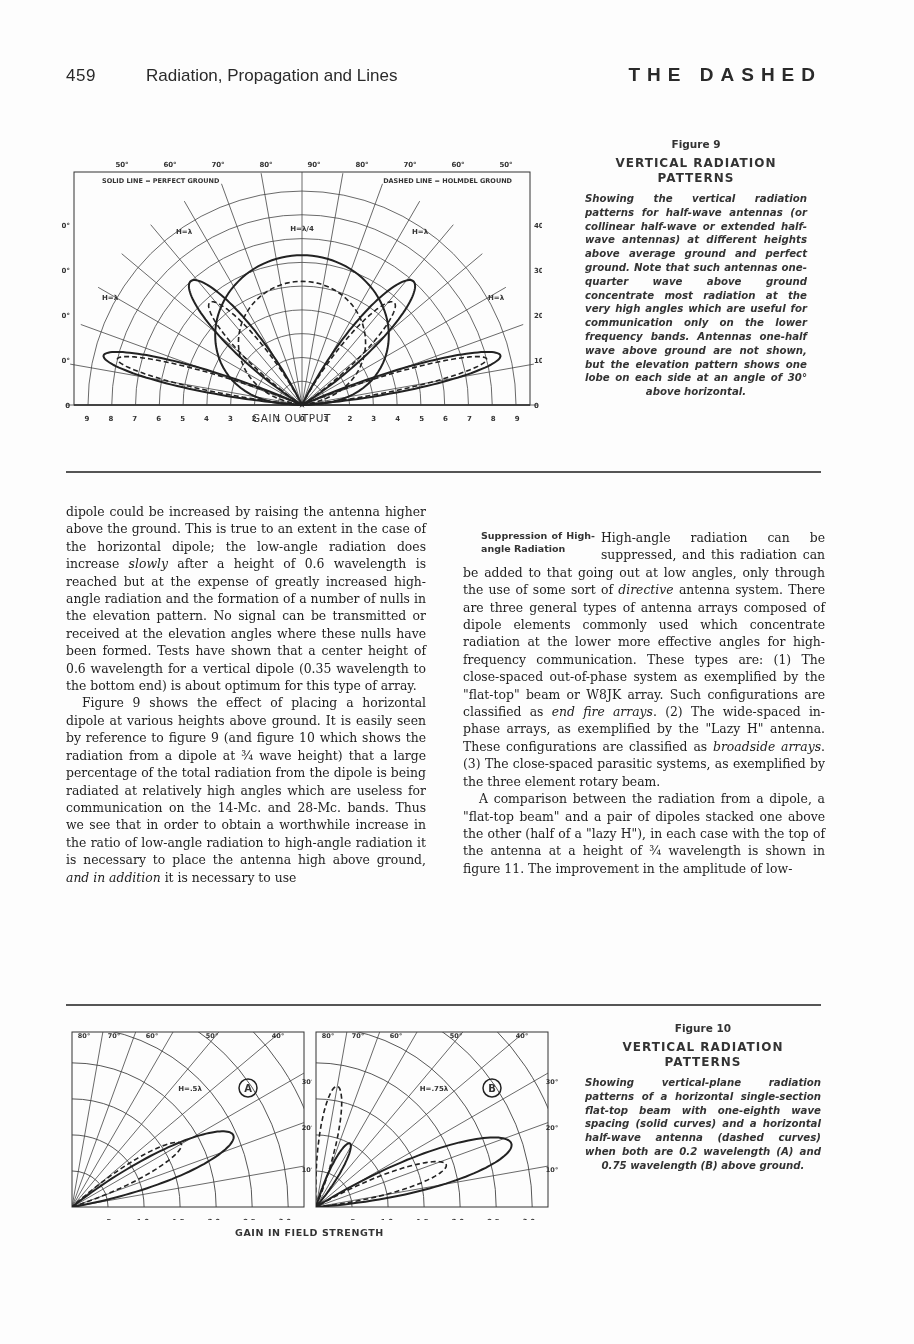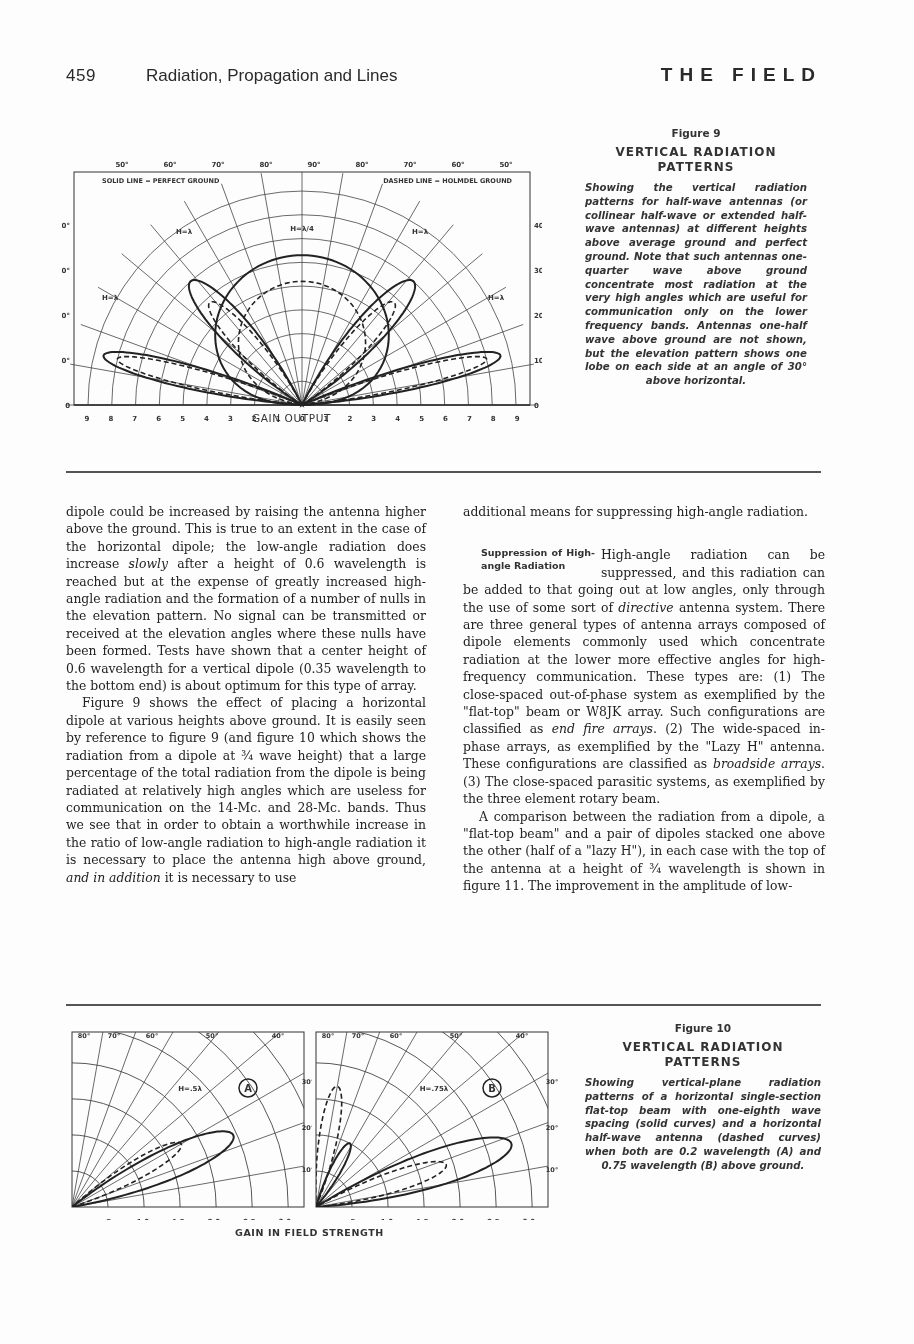--- a/index.html
+++ b/index.html
@@ -18,21 +18,21 @@
   .side-head { float: left; width: 114px; font-family: "DejaVu Sans", sans-serif; font-weight: bold; font-size: 9.5px; line-height: 13px; margin-right: 6px; color: #333; margin-left: 18px; }
   .chart-svg { position: absolute; }
   .chart-svg text { font-family: "DejaVu Sans", sans-serif; font-weight: bold; fill: #333; }
   .xlabel { position: absolute; font-family: "DejaVu Sans", sans-serif; font-size: 10.5px; letter-spacing: 0.6px; color: #333; }
 </style>
 </head>
 <body>
 
 <div class="hdr-num">459</div>
 <div class="hdr-title">Radiation, Propagation and Lines</div>
-<div class="hdr-right">THE FIELD</div>
+<div class="hdr-right">THE DASHED</div>
 
 <svg class="chart-svg" id="fig9" style="left:62px;top:150px;" width="480" height="290">
     <rect x="12" y="22" width="456" height="233" fill="none" stroke="#333" stroke-width="1"></rect>
     <path d="M216.22222222222223,255 A23.77777777777778,23.77777777777778 0 0 1 263.77777777777777,255" fill="none" stroke="#444" stroke-width="0.8"></path>
     <path d="M192.44444444444446,255 A47.55555555555556,47.55555555555556 0 0 1 287.55555555555554,255" fill="none" stroke="#444" stroke-width="0.8"></path>
     <path d="M168.66666666666666,255 A71.33333333333334,71.33333333333334 0 0 1 311.33333333333337,255" fill="none" stroke="#444" stroke-width="0.8"></path>
     <path d="M144.88888888888889,255 A95.11111111111111,95.11111111111111 0 0 1 335.1111111111111,255" fill="none" stroke="#444" stroke-width="0.8"></path>
     <path d="M121.11111111111111,255 A118.88888888888889,118.88888888888889 0 0 1 358.8888888888889,255" fill="none" stroke="#444" stroke-width="0.8"></path>
     <path d="M97.33333333333331,255 A142.66666666666669,142.66666666666669 0 0 1 382.6666666666667,255" fill="none" stroke="#444" stroke-width="0.8"></path>
     <path d="M73.55555555555554,255 A166.44444444444446,166.44444444444446 0 0 1 406.44444444444446,255" fill="none" stroke="#444" stroke-width="0.8"></path>
@@ -109,35 +109,34 @@
     <path d="M240,255 L240.0,255.0 L237.5,253.4 L234.3,251.3 L230.7,249.0 L227.0,246.4 L223.1,243.7 L219.1,240.8 L215.0,237.8 L210.9,234.7 L206.8,231.6 L202.6,228.3 L198.5,224.9 L194.4,221.5 L190.3,218.1 L186.3,214.6 L182.4,211.1 L178.5,207.5 L174.7,203.9 L171.1,200.4 L167.5,196.8 L164.0,193.2 L160.7,189.7 L157.4,186.2 L154.4,182.7 L151.4,179.2 L148.6,175.9 L146.0,172.6 L143.5,169.3 L141.2,166.1 L139.0,163.1 L137.0,160.1 L135.2,157.2 L133.6,154.4 L132.1,151.8 L130.8,149.2 L129.7,146.8 L128.8,144.6 L128.1,142.5 L127.5,140.5 L127.1,138.7 L126.9,137.0 L126.9,135.5 L127.1,134.2 L127.4,133.1 L127.9,132.1 L128.6,131.3 L129.5,130.7 L130.5,130.3 L131.7,130.1 L133.0,130.1 L134.5,130.2 L136.1,130.6 L137.9,131.2 L139.8,131.9 L141.8,132.9 L144.0,134.0 L146.2,135.4 L148.6,136.9 L151.1,138.6 L153.7,140.6 L156.4,142.7 L159.1,144.9 L162.0,147.4 L164.9,150.1 L167.8,152.9 L170.9,155.8 L173.9,159.0 L177.0,162.3 L180.2,165.7 L183.3,169.3 L186.5,173.0 L189.7,176.8 L192.9,180.7 L196.0,184.8 L199.2,188.9 L202.3,193.1 L205.4,197.4 L208.5,201.8 L211.5,206.2 L214.5,210.6 L217.3,215.0 L220.2,219.5 L222.9,223.9 L225.5,228.4 L228.1,232.7 L230.5,237.0 L232.8,241.1 L235.0,245.1 L236.9,248.9 L238.7,252.3 L240.0,255.0 Z" fill="none" stroke="#222" stroke-width="2"></path>
     <path d="M240,255 L240.0,255.0 L238.9,254.3 L237.2,253.2 L235.2,251.7 L232.8,250.1 L230.2,248.2 L227.5,246.2 L224.6,244.1 L221.6,241.8 L218.4,239.3 L215.3,236.8 L212.0,234.2 L208.7,231.4 L205.4,228.6 L202.1,225.8 L198.8,222.8 L195.5,219.8 L192.3,216.8 L189.1,213.8 L185.9,210.7 L182.8,207.6 L179.8,204.5 L176.9,201.4 L174.0,198.3 L171.3,195.3 L168.7,192.3 L166.2,189.3 L163.8,186.4 L161.6,183.6 L159.5,180.8 L157.5,178.1 L155.7,175.5 L154.1,173.0 L152.6,170.6 L151.3,168.3 L150.1,166.1 L149.1,164.1 L148.3,162.2 L147.6,160.4 L147.1,158.8 L146.8,157.4 L146.6,156.1 L146.7,154.9 L146.9,153.9 L147.2,153.1 L147.7,152.5 L148.4,152.1 L149.2,151.8 L150.2,151.7 L151.4,151.8 L152.6,152.1 L154.1,152.6 L155.6,153.2 L157.3,154.1 L159.1,155.1 L161.0,156.3 L163.1,157.7 L165.2,159.2 L167.4,161.0 L169.7,162.9 L172.1,164.9 L174.6,167.2 L177.2,169.5 L179.7,172.1 L182.4,174.7 L185.1,177.5 L187.8,180.4 L190.5,183.5 L193.3,186.6 L196.1,189.9 L198.8,193.2 L201.6,196.6 L204.3,200.0 L207.0,203.5 L209.7,207.1 L212.3,210.7 L214.9,214.3 L217.4,217.9 L219.8,221.4 L222.2,225.0 L224.5,228.5 L226.7,231.9 L228.8,235.3 L230.7,238.5 L232.6,241.6 L234.3,244.6 L235.9,247.3 L237.3,249.8 L238.5,252.1 L239.4,253.9 L240.0,255.0 Z" fill="none" stroke="#222" stroke-width="1.6" stroke-dasharray="5,3"></path>
     <text x="240" y="81" font-size="7" text-anchor="middle">H=λ/4</text>
     <text x="122" y="84" font-size="7" text-anchor="middle">H=λ</text>
     <text x="358" y="84" font-size="7" text-anchor="middle">H=λ</text>
     <text x="48" y="150" font-size="7" text-anchor="middle">H=λ</text>
     <text x="434" y="150" font-size="7" text-anchor="middle">H=λ</text>
   </svg>
 <div class="xlabel" style="left:252px;top:412px;">GAIN OUTPUT</div>
 
-<div class="cap" style="left:585px;top:127px;width:222px;">
+<div class="cap" style="left:585px;top:138px;width:222px;">
   <div class="fig">Figure 9</div>
   <div class="ttl">VERTICAL RADIATION PATTERNS</div>
   <div class="body">Showing the vertical radiation patterns for half-wave antennas (or collinear half-wave or extended half-wave antennas) at different heights above average ground and perfect ground. Note that such antennas one-quarter wave above ground concentrate most radiation at the very high angles which are useful for communication only on the lower frequency bands. Antennas one-half wave above ground are not shown, but the elevation pattern shows one lobe on each side at an angle of 30° above horizontal.</div>
 </div>
 
 <div class="rule" style="top:471px;"></div>
 
 <div class="col" style="left:66px;top:503px;width:360px;">
   <p><span>dipole could be increased by raising the antenna higher above the ground. This is true to an extent in the case of the horizontal dipole; the low-angle radiation does increase </span><em>slowly</em><span> after a height of 0.6 wavelength is reached but at the expense of greatly increased high-angle radiation and the formation of a number of nulls in the elevation pattern. No signal can be transmitted or received at the elevation angles where these nulls have been formed. Tests have shown that a center height of 0.6 wavelength for a vertical dipole (0.35 wavelength to the bottom end) is about optimum for this type of array.</span></p>
   <p class="ind"><span>Figure 9 shows the effect of placing a horizontal dipole at various heights above ground. It is easily seen by reference to figure 9 (and figure 10 which shows the radiation from a dipole at ¾ wave height) that a large percentage of the total radiation from the dipole is being radiated at relatively high angles which are useless for communication on the 14-Mc. and 28-Mc. bands. Thus we see that in order to obtain a worthwhile increase in the ratio of low-angle radiation to high-angle radiation it is necessary to place the antenna high above ground, </span><em>and in addition</em><span> it is necessary to use</span></p>
 </div>
 
 <div class="col" style="left:463px;top:503px;width:362px;">
-  <p>additional means for suppressing high-angle radiation.</p>
   <p style="margin-top:26px;"><span class="side-head">Suppression of High-angle Radiation</span><span>High-angle radiation can be suppressed, and this radiation can be added to that going out at low angles, only through the use of some sort of </span><em>directive</em><span> antenna system. There are three general types of antenna arrays composed of dipole elements commonly used which concentrate radiation at the lower more effective angles for high-frequency communication. These types are: (1) The close-spaced out-of-phase system as exemplified by the "flat-top" beam or W8JK array. Such configurations are classified as </span><em>end fire arrays</em><span>. (2) The wide-spaced in-phase arrays, as exemplified by the "Lazy H" antenna. These configurations are classified as </span><em>broadside arrays</em><span>. (3) The close-spaced parasitic systems, as exemplified by the three element rotary beam.</span></p>
   <p class="ind">A comparison between the radiation from a dipole, a "flat-top beam" and a pair of dipoles stacked one above the other (half of a "lazy H"), in each case with the top of the antenna at a height of ¾ wavelength is shown in figure 11. The improvement in the amplitude of low-</p>
 </div>
 
 <div class="rule" style="top:1004px;"></div>
 
 <svg class="chart-svg" id="fig10a" style="left:62px;top:1020px;" width="250" height="200">
     <rect x="10" y="12" width="232" height="175" fill="none" stroke="#333" stroke-width="1"></rect>
     <clipPath id="fig10a-clip">
       <rect x="10" y="12" width="232" height="175"></rect>

